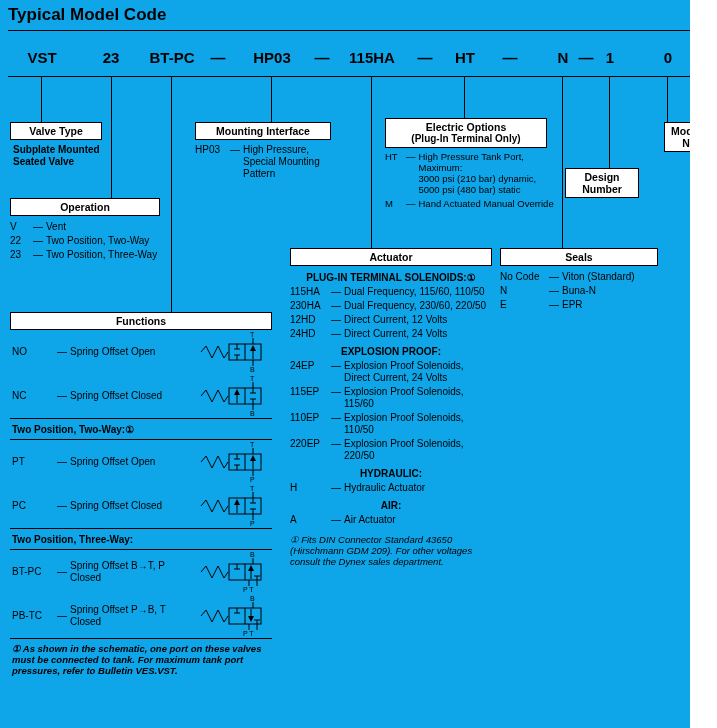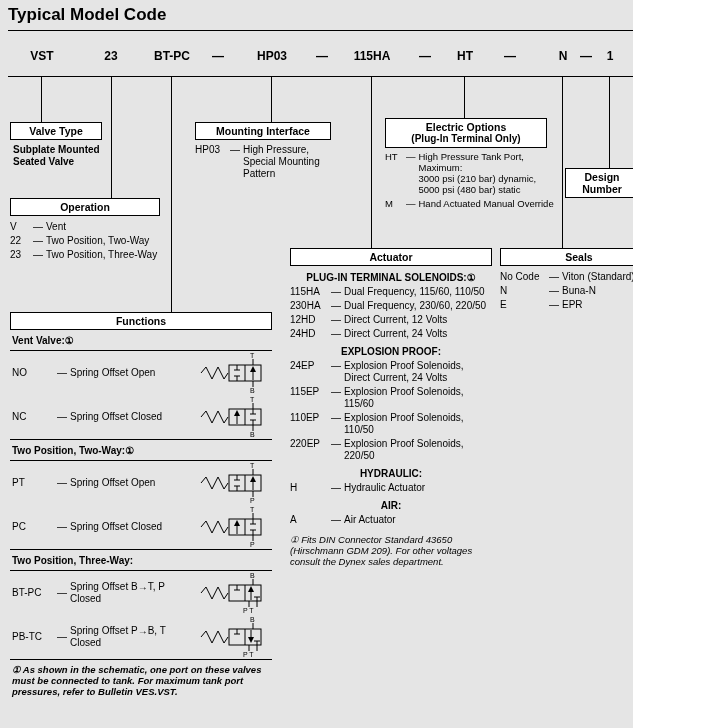--- a/index.html
+++ b/index.html
@@ -1,25 +1,25 @@
 <!DOCTYPE html>
 <html><head>
 <meta charset="utf-8">
 <style>
   html,body { margin:0; padding:0; background:#fff; }
   .page {
-    position:relative; width:633px; height:728px; background:#e5e5e5;
+    position:relative; width:690px; height:728px; background:#0ea5e9;
     font-family:"Liberation Sans", sans-serif; color:#000; overflow:hidden;
   }
   .hline { position:absolute; height:1px; background:#000; }
   .vline { position:absolute; width:1px; background:#000; }
 
   .page-title { position:absolute; left:8px; top:5px; font-size:17px; font-weight:bold; }
 
-  .tok { position:absolute; top:49px; transform:translateX(-50%); font-size:12px; font-weight:bold; white-space:nowrap; }
+  .tok { position:absolute; top:49px; transform:translateX(-50%); font-size:15px; font-weight:bold; white-space:nowrap; }
 
   .section { position:absolute; font-size:10px; line-height:12px; }
   .box-header {
     border:1px solid #000; text-align:center; font-weight:bold;
     font-size:10.5px; line-height:12px; padding:2px 1px; background:#fff;
   }
   .pre { white-space:pre-line; }
 
   .lrow { display:flex; align-items:flex-start; margin-top:2px; }
   .lrow .c { flex:0 0 auto; }
@@ -176,21 +176,20 @@
         <span class="d">—</span>
         <span class="t">Two Position, Three-Way</span>
       </div>
     </div>
   </div>
 
   <div class="section" style="left:10px; top:312px; width:262px;">
     <div class="box-header">Functions</div>
 
     <div class="fn-group">
-      <div class="fn-heading">Vent Valve:①</div>
       <div class="fn-row">
         <span class="c">NO</span>
         <span class="d">—</span>
         <span class="t">Spring Offset Open</span>
         <span class="vsym">
           <svg width="74" height="34" viewBox="0 0 74 34">
               <use href="#sym-open"></use>
             </svg>
           <i class="sym-lt">T</i>
           <i class="sym-lb">B</i>

